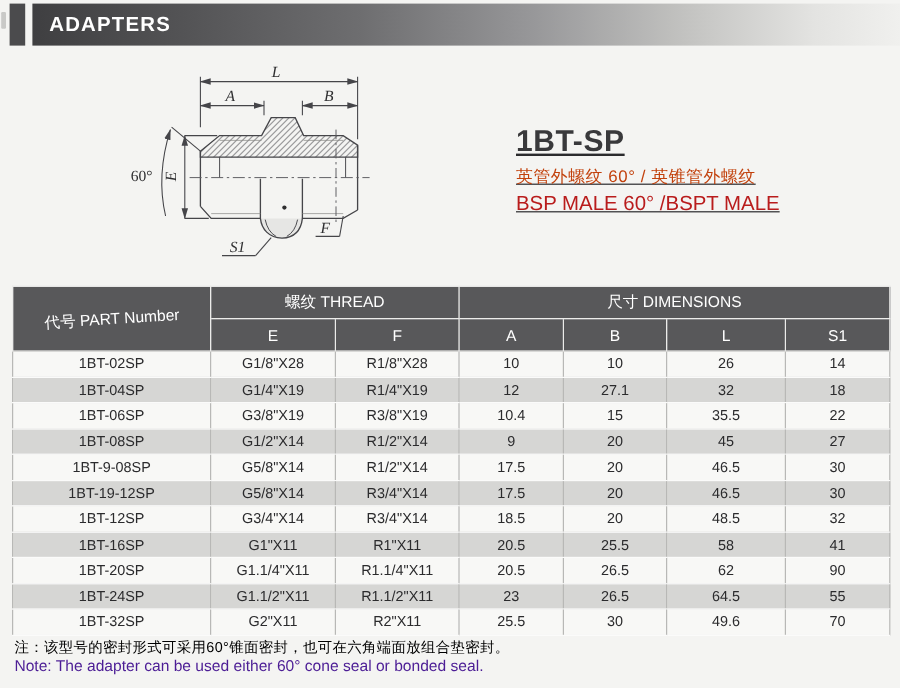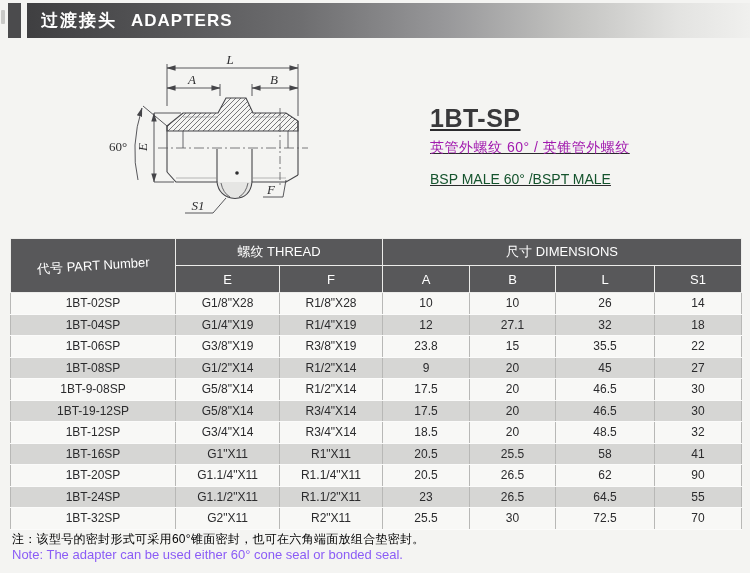--- a/index.html
+++ b/index.html
@@ -34,22 +34,22 @@
   .drawing {
     position:absolute; left:58px; top:46px; width:330px; height:190px;
   }
   .drawing svg { display:block; }
 
   
   .product {
     position:absolute; left:430px; top:104px; width:310px;text-decoration:underline;
   }
   .product .model { font-size:25px; font-weight:bold; color:#39393b; letter-spacing:0.5px; }
-  .product .zh { font-size:14px; color:#a21caf; margin-top:6px; letter-spacing:0.5px; }
-  .product .en { font-size:14px; color:#14532d; margin-top:14px; }
+  .product .zh { font-size:14px; color:#c2410c; margin-top:6px; letter-spacing:0.5px; }
+  .product .en { font-size:17px; color:#b91c1c; margin-top:3px; }
 
   
   .spec-table {
     position:absolute; left:10px; top:238px; width:731px;
     border-collapse:collapse; table-layout:fixed;
     font-size:12px;
   }
   .spec-table th {
     background:#58585a; color:#ffffff; font-weight:normal;
     font-size:13px; height:26px; border:1px solid #ececea;
@@ -65,30 +65,29 @@
   .spec-table tbody tr:nth-child(odd) td  { background:#f8f8f6; }
   .spec-table tbody tr:nth-child(even) td { background:#d6d6d4; }
 
   
   .note-zh {
     position:absolute; left:12px; top:531px;
     font-size:12px; color:#000000; letter-spacing:0.3px;
   }
   .note-en {
     position:absolute; left:12px; top:547px;
-    font-size:13px; color:#8b5cf6;
+    font-size:13px; color:#4c1d95;
   }
 </style>
 </head>
 <body>
 
 <div class="scan-mark"></div>
 <div class="header-block"></div>
 <div class="header-bar">
-  <span class="zh">过渡接头</span>
   <span class="en">ADAPTERS</span>
 </div>
 
 <div class="drawing">
   <svg width="330" height="190" viewBox="0 0 330 190">
     <defs>
       <pattern id="hatch" patternUnits="userSpaceOnUse" width="5" height="5">
         <path d="M0,5 L5,0" stroke="#55555a" stroke-width="0.8" fill="none"></path>
       </pattern>
       <marker id="arr" viewBox="0 0 10 10" refX="9.5" refY="5" markerWidth="10" markerHeight="10" orient="auto-start-reverse">
@@ -224,21 +223,21 @@
         <td>R1/4"X19</td>
         <td>12</td>
         <td>27.1</td>
         <td>32</td>
         <td>18</td>
       </tr>
       <tr>
         <td>1BT-06SP</td>
         <td>G3/8"X19</td>
         <td>R3/8"X19</td>
-        <td>23.8</td>
+        <td>10.4</td>
         <td>15</td>
         <td>35.5</td>
         <td>22</td>
       </tr>
       <tr>
         <td>1BT-08SP</td>
         <td>G1/2"X14</td>
         <td>R1/2"X14</td>
         <td>9</td>
         <td>20</td>
@@ -298,20 +297,20 @@
         <td>26.5</td>
         <td>64.5</td>
         <td>55</td>
       </tr>
       <tr>
         <td>1BT-32SP</td>
         <td>G2"X11</td>
         <td>R2"X11</td>
         <td>25.5</td>
         <td>30</td>
-        <td>72.5</td>
+        <td>49.6</td>
         <td>70</td>
       </tr>
     </tbody>
 </table>
 
 <div class="note-zh">注：该型号的密封形式可采用60°锥面密封，也可在六角端面放组合垫密封。</div>
 <div class="note-en">Note: The adapter can be used either 60° cone seal or bonded seal.</div>
 
 </body></html>

